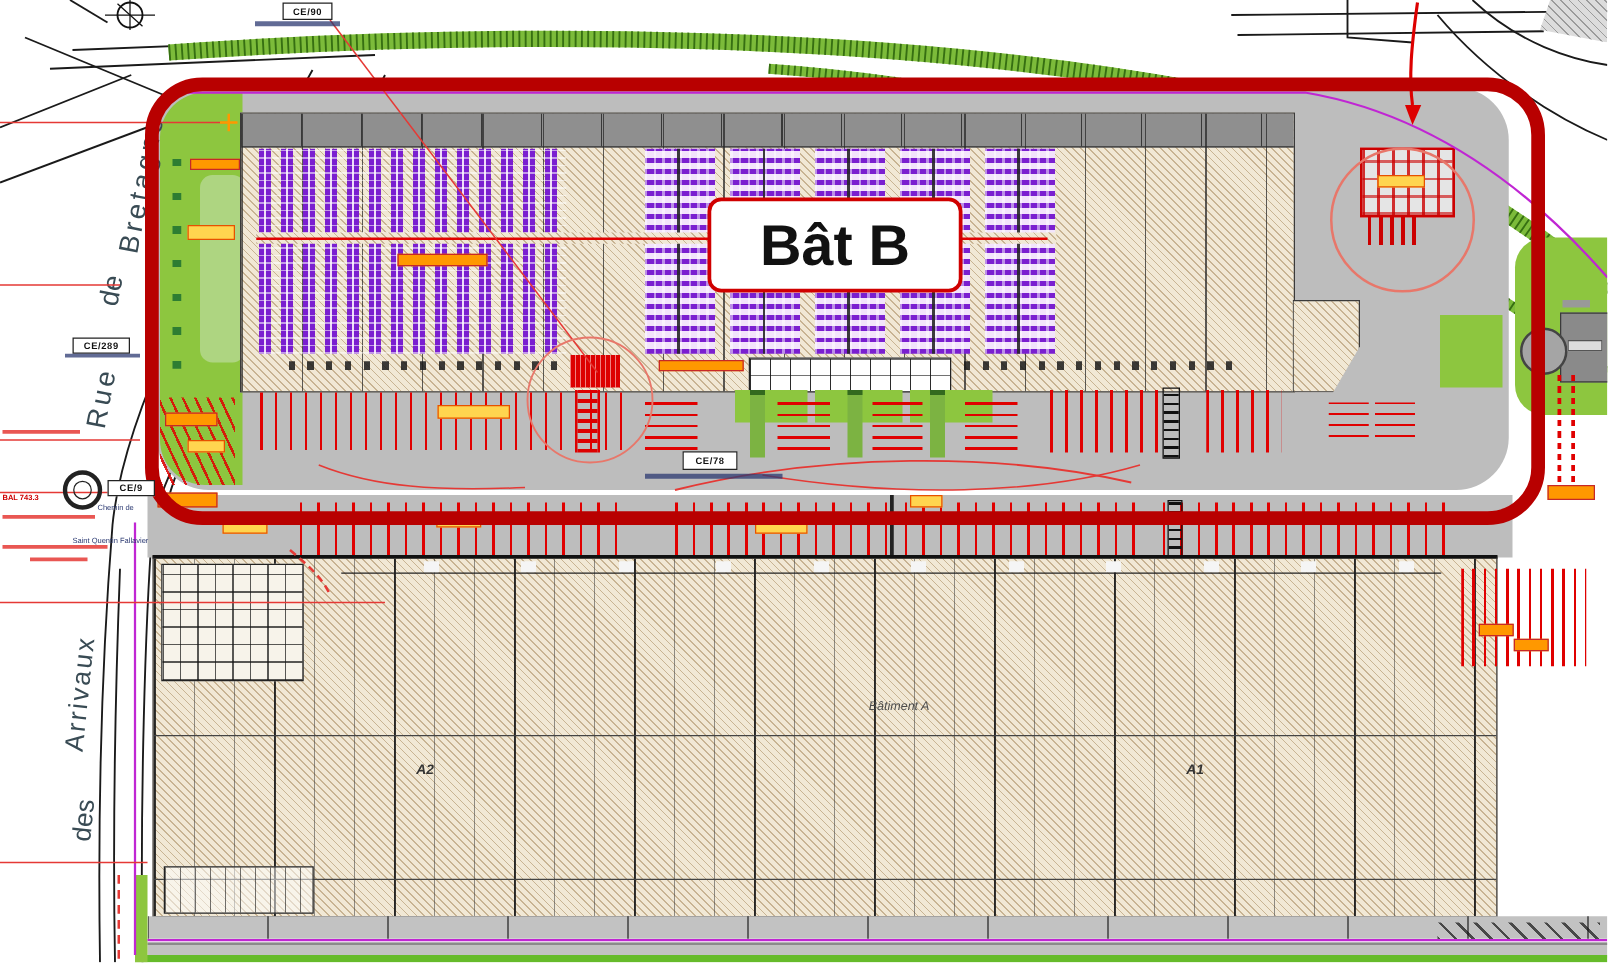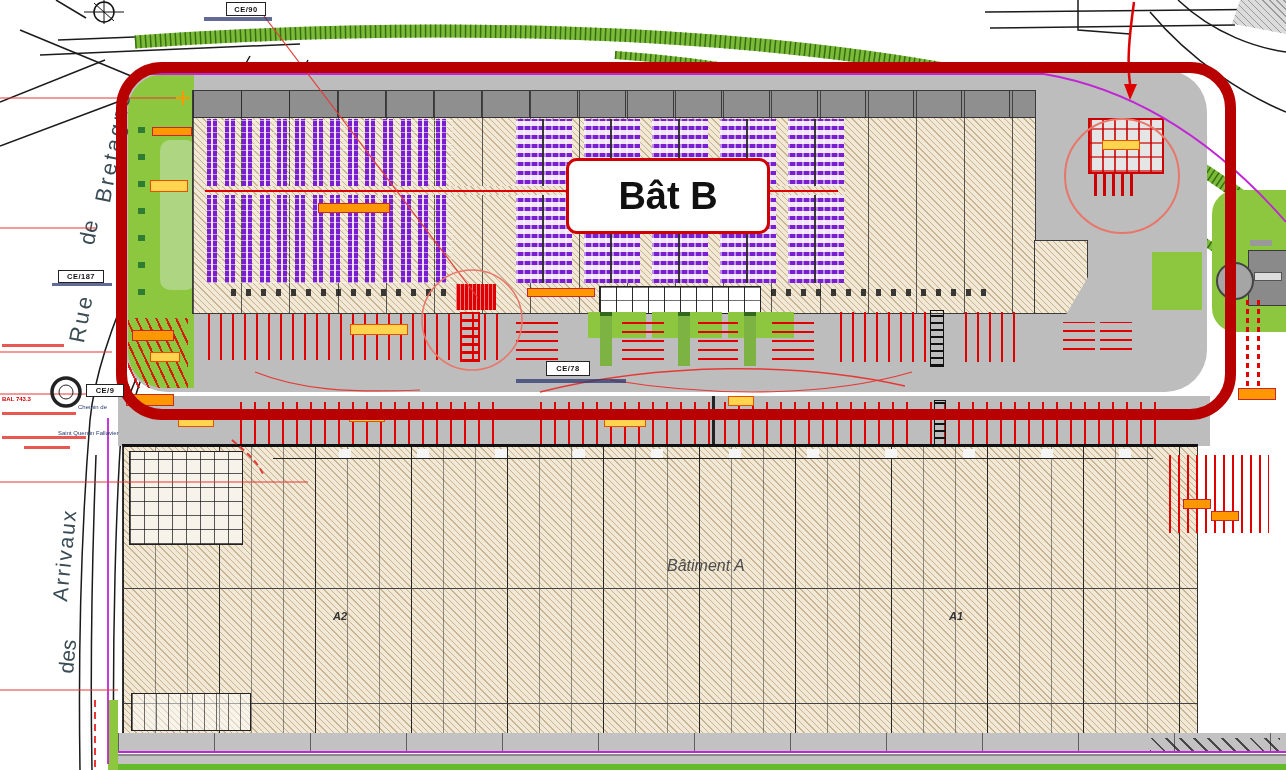--- a/index.html
+++ b/index.html
@@ -23,21 +23,21 @@
   .redrows{background-image:repeating-linear-gradient(0deg,#e00000 0 2px,transparent 2px 9px);}
   .rackleft{background-image:
      repeating-linear-gradient(0deg,rgba(255,255,255,.55) 0 1px,transparent 1px 6px),
      repeating-linear-gradient(90deg,#7a1fd0 0 4px,#eedcf8 4px 6px,#7a1fd0 6px 10px,rgba(0,0,0,0) 10px 17.6px);}
   .rackmid{background-image:
      linear-gradient(90deg,transparent 0 26px,rgba(40,40,40,.9) 26px 28px,transparent 28px),
      repeating-linear-gradient(90deg,rgba(255,255,255,.5) 0 2px,transparent 2px 7px),
      repeating-linear-gradient(0deg,#7a1fd0 0 4px,#f2e4fb 4px 9px);}
   .grid48{background-image:repeating-linear-gradient(90deg,rgba(40,40,40,.75) 0 1px,transparent 1px 48.2px);}
   #batb-box{display:flex;align-items:center;justify-content:center;background:#fff;
-            border:3.5px solid #d00000;border-radius:11px;font-size:38px;font-weight:bold;color:#111;}
+            border:3.5px solid #d00000;border-radius:11px;font-size:46px;font-weight:bold;color:#111;}
 </style>
 </head>
 <body>
 
 <div id="plan">
 
   <svg class="layer" width="1286" height="770">
     <g stroke="#1a1a1a" stroke-width="1.5" fill="none">
       <path d="M250,56 C170,200 100,320 90,420 C82,520 78,640 80,770"></path>
       <path d="M308,60 C225,225 135,355 122,420 C116,500 112,640 114,770"></path>
@@ -144,21 +144,21 @@
     <div class="a" style="left:0;top:0;width:1074px;height:286px;background-image:repeating-linear-gradient(90deg,rgba(60,60,60,.55) 0 1px,transparent 1px 32px);"></div>
     <div class="a" style="left:0;top:0;width:1074px;height:286px;background-image:repeating-linear-gradient(90deg,rgba(20,20,20,.85) 0 1.5px,transparent 1.5px 96px);"></div>
     <div class="a" style="left:0;top:141px;width:1074px;height:1px;background:#444;"></div>
     <div class="a" style="left:0;top:256px;width:1074px;height:1px;background:#444;"></div>
     <div class="a" style="left:150px;top:2px;width:880px;height:9px;background-image:repeating-linear-gradient(90deg,rgba(0,0,0,0) 0 66px,#f5f5f5 66px 78px);border-bottom:1px solid #222;"></div>
     <div class="a" style="left:6px;top:4px;width:112px;height:92px;background:#f7f3ea;border:1px solid #222;background-image:repeating-linear-gradient(90deg,rgba(20,20,20,.7) 0 1px,transparent 1px 14px),repeating-linear-gradient(0deg,rgba(20,20,20,.7) 0 1px,transparent 1px 14px);"></div>
     <div class="a" style="left:8px;top:246px;width:118px;height:36px;border:1px solid #222;background:rgba(255,255,255,.5);background-image:repeating-linear-gradient(90deg,rgba(20,20,20,.6) 0 1px,transparent 1px 12px);"></div>
     <div class="a redcols" style="left:1046px;top:8px;width:100px;height:78px;background-image:repeating-linear-gradient(90deg,#e00000 0 2px,transparent 2px 9px);"></div>
     <div class="a chip" style="left:1060px;top:52px;width:26px;height:8px;"></div>
     <div class="a chip" style="left:1088px;top:64px;width:26px;height:8px;"></div>
-    <div class="a micro" style="left:544px;top:116px;font-size:16px;font-style:italic;color:#4d4d4d;">Bâtiment A</div>
+    <div class="a micro" style="left:572px;top:116px;font-size:10px;font-style:italic;color:#4d4d4d;">Bâtiment A</div>
     <div class="a micro" style="left:210px;top:166px;font-size:11px;font-weight:bold;font-style:italic;color:#333;">A2</div>
     <div class="a micro" style="left:826px;top:166px;font-size:11px;font-weight:bold;font-style:italic;color:#333;">A1</div>
   </div>
 
   <div class="a" style="left:118px;top:733px;width:1168px;height:18px;background:#c2c2c2;background-image:repeating-linear-gradient(90deg,rgba(30,30,30,.6) 0 1px,transparent 1px 96px);"></div>
   <div class="a" style="left:118px;top:754px;width:1168px;height:10px;background:#c2c2c2;border-top:2px solid #8a8a8a;"></div>
   <div class="a" style="left:108px;top:764px;width:1178px;height:6px;background:#66bb2a;"></div>
   <div class="a" style="left:108px;top:700px;width:10px;height:70px;background:#8dc63f;"></div>
   <div class="a" style="left:1150px;top:738px;width:130px;height:14px;background-image:repeating-linear-gradient(45deg,rgba(20,20,20,.7) 0 2px,transparent 2px 10px);"></div>
 
@@ -220,21 +220,21 @@
   </div>
 
   <div class="street" style="left:90px;top:200px;font-size:22px;letter-spacing:3px;transform:rotate(-79deg);">Bretagne</div>
   <div class="street" style="left:74px;top:242px;font-size:22px;transform:rotate(-79deg);">de</div>
   <div class="street" style="left:64px;top:340px;font-size:22px;letter-spacing:3px;transform:rotate(-79deg);">Rue</div>
   <div class="street" style="left:48px;top:600px;font-size:21px;letter-spacing:2px;transform:rotate(-84deg);">Arrivaux</div>
   <div class="street" style="left:54px;top:672px;font-size:21px;transform:rotate(-84deg);">des</div>
 
   <div class="a parcel" style="left:226px;top:2px;width:38px;height:12px;z-index:8;">CE/90</div>
   <div class="a navybar" style="left:204px;top:17px;width:68px;height:4px;z-index:8;"></div>
-  <div class="a parcel" style="left:58px;top:270px;width:44px;height:11px;z-index:8;">CE/187</div>
+  <div class="a parcel" style="left:58px;top:270px;width:44px;height:11px;z-index:8;">CE/289</div>
   <div class="a navybar" style="left:52px;top:283px;width:60px;height:3px;z-index:8;"></div>
   <div class="a parcel" style="left:86px;top:384px;width:36px;height:11px;z-index:8;">CE/9</div>
   <div class="a parcel" style="left:546px;top:361px;width:42px;height:13px;z-index:8;">CE/78</div>
   <div class="a navybar" style="left:516px;top:379px;width:110px;height:4px;z-index:8;"></div>
   <div class="micro" style="left:2px;top:396px;color:#cc0000;font-weight:bold;z-index:8;">BAL 743.3</div>
   <div class="micro" style="left:78px;top:404px;color:#2c3a72;z-index:8;">Chemin de</div>
   <div class="micro" style="left:58px;top:430px;color:#2c3a72;z-index:8;">Saint Quentin Fallavier</div>
   <div class="a redbar" style="left:2px;top:344px;width:62px;height:3px;z-index:8;"></div>
   <div class="a redbar" style="left:2px;top:412px;width:74px;height:3px;z-index:8;"></div>
   <div class="a redbar" style="left:2px;top:436px;width:84px;height:3px;z-index:8;"></div>

